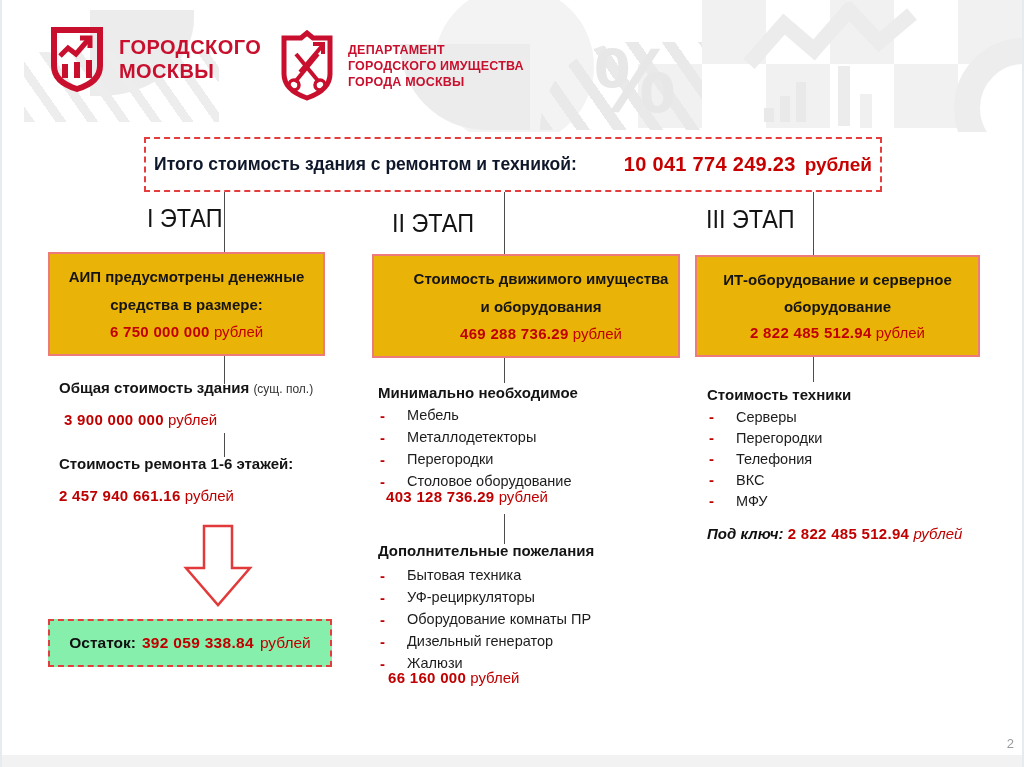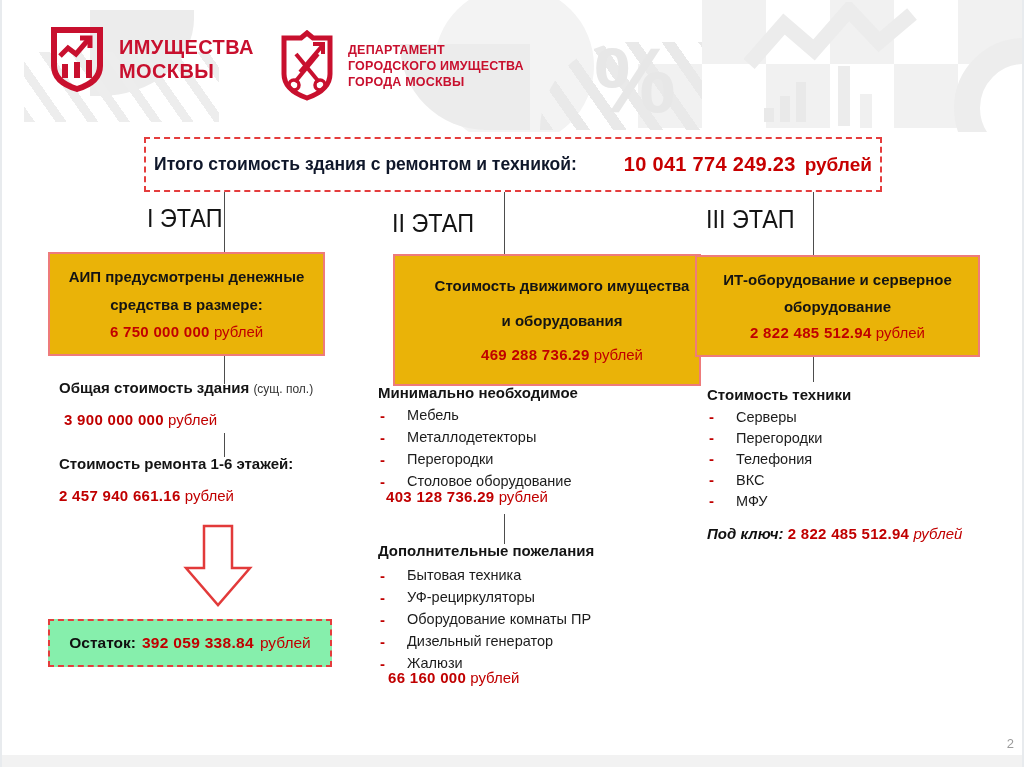--- a/index.html
+++ b/index.html
@@ -44,21 +44,21 @@
   #stage1{left:145px;top:203px;} #stage2{left:390px;top:208px;} #stage3{left:704px;top:204px;}
   
   .vline{position:absolute;width:1px;background:#4d4d4d;}
   #lineA1{left:222px;top:192px;height:60px;} #lineA2{left:222px;top:356px;height:28px;} #lineA3{left:222px;top:433px;height:24px;}
   #lineB1{left:502px;top:192px;height:62px;} #lineB2{left:502px;top:358px;height:25px;} #lineB3{left:502px;top:514px;height:30px;}
   #lineC1{left:811px;top:192px;height:63px;} #lineC2{left:811px;top:357px;height:25px;}
   
   .cbox{position:absolute;border:2px solid #ee7b7b;background:#eab308;display:flex;flex-direction:column;justify-content:space-evenly;
     text-align:center;font-weight:700;font-size:15px;color:#141414;box-sizing:border-box;padding:4px 2px;}
   #box1{left:46px;top:252px;width:277px;height:104px;}
-  #box2{left:391px;top:254px;width:308px;height:132px;padding-left:32px;}
+  #box2{left:370px;top:254px;width:308px;height:104px;padding-left:32px;}
   #box3{left:693px;top:255px;width:285px;height:102px;}
   .amt{font-weight:700;color:#c00000;letter-spacing:.3px;}
   .cur{font-weight:400;color:#c00000;}
   
   .h{position:absolute;font-weight:700;font-size:15px;color:#141414;white-space:nowrap;}
   .note{font-weight:400;font-size:12px;color:#333;}
   .amt-row{position:absolute;font-size:15px;white-space:nowrap;}
   #s1t{left:57px;top:379px;} #s1a{left:62px;top:411px;}
   #s2t{left:57px;top:455px;} #s2a{left:57px;top:487px;}
   #minT{left:376px;top:384px;} #minA{left:384px;top:488px;}
@@ -114,21 +114,21 @@
   <div class="logo1">
     <svg width="54" height="66" viewBox="0 0 54 66">
       <path d="M4,4 H50 V40 Q50,56 27,63 Q4,56 4,40 Z" fill="none" stroke="#c8102e" stroke-width="6"></path>
       <polyline points="10,30 18,22 26,28 38,14" fill="none" stroke="#c8102e" stroke-width="5"></polyline>
       <polyline points="30,12 40,12 40,22" fill="none" stroke="#c8102e" stroke-width="5"></polyline>
       <rect x="12" y="38" width="6" height="14" fill="#c8102e"></rect>
       <rect x="24" y="36" width="6" height="16" fill="#c8102e"></rect>
       <rect x="36" y="34" width="6" height="18" fill="#c8102e"></rect>
     </svg>
     <div class="logo1-text">
-      <div>ИМУЩЕСТВА</div>
+      <div>ГОРОДСКОГО</div>
       <div>МОСКВЫ</div>
     </div>
   </div>
 
   <div class="logo2">
     <svg width="58" height="72" viewBox="0 0 58 72">
       <path d="M6,8 H23 L29,3 L35,8 H52 V44 Q52,60 29,68 Q6,60 6,44 Z" fill="none" stroke="#c8102e" stroke-width="5"></path>
       <line x1="17" y1="52" x2="40" y2="24" stroke="#c8102e" stroke-width="4"></line>
       <line x1="41" y1="52" x2="18" y2="24" stroke="#c8102e" stroke-width="4"></line>
       <polyline points="22,42 44,16" fill="none" stroke="#c8102e" stroke-width="4"></polyline>

